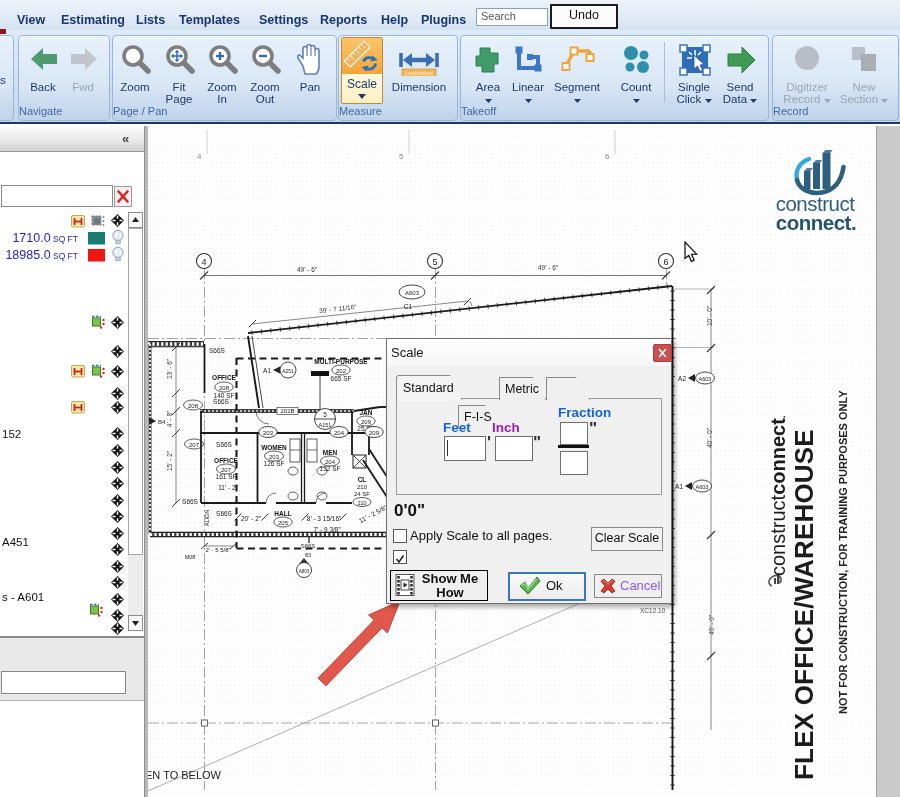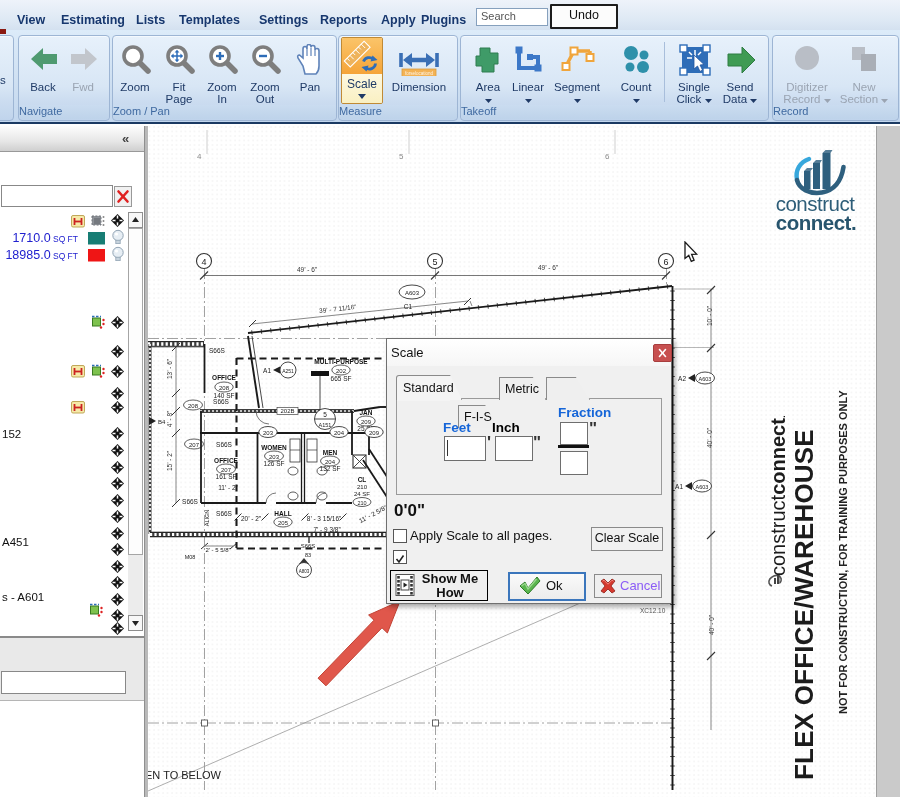--- a/index.html
+++ b/index.html
@@ -48,21 +48,21 @@
 </style>
 </head>
 <body>
 <div id="menubar" class="abs">
   <span class="mi" style="left:17px">View</span>
   <span class="mi" style="left:61px">Estimating</span>
   <span class="mi" style="left:136px">Lists</span>
   <span class="mi" style="left:179px">Templates</span>
   <span class="mi" style="left:259px">Settings</span>
   <span class="mi" style="left:320px">Reports</span>
-  <span class="mi" style="left:381px">Apply</span>
+  <span class="mi" style="left:381px">Help</span>
   <span class="mi" style="left:421px">Plugins</span>
   <div class="abs" id="searchbox">Search</div>
   <div class="abs" id="undobtn">Undo</div>
 </div>
 <div id="ribbon" class="abs">
   <div class="grp" style="left:-40px;width:52px"></div>
   <span class="abs" style="left:0;top:44px;font-size:11.5px;color:#1f3a66">s</span>
   <div class="abs" style="left:0;top:-1px;width:6px;height:5px;background:#8b1a12"></div>
 
   <div class="grp" style="left:18px;width:90px">
@@ -104,21 +104,21 @@
       <path d="M10 30 L8 22 L3 14 Q2 11 4.5 11 L8 14 L8 5 Q8 2.5 10 2.5 Q12 2.5 12 5 L12 2.5 Q12 0.5 14 0.5 Q16 0.5 16 2.8 L16 3.5 Q16 1.5 18 1.5 Q20 1.5 20 4 L20 6 Q20 4.5 22 4.5 Q24 4.5 24 7 L24 22 Q24 27 21 30 Z" fill="#fff" stroke="#5f83b9" stroke-width="1.6"></path>
       <line x1="12" y1="5" x2="12" y2="12" stroke="#5f83b9" stroke-width="1.2"></line>
       <line x1="16" y1="4" x2="16" y2="12" stroke="#5f83b9" stroke-width="1.2"></line>
       <line x1="20" y1="6" x2="20" y2="12" stroke="#5f83b9" stroke-width="1.2"></line>
       </svg>
     <div class="rlabel" style="left:-13px">Zoom</div>
     <div class="rlabel" style="left:31px">Fit<br>Page</div>
     <div class="rlabel" style="left:74px">Zoom<br>In</div>
     <div class="rlabel" style="left:117px">Zoom<br>Out</div>
     <div class="rlabel" style="left:162px">Pan</div>
-    <div class="grplabel">Zoom / Pan</div>
+    <div class="grplabel">Page / Pan</div>
   </div>
 
   <div class="grp" style="left:338px;width:118px">
     <div class="abs" style="left:2px;top:1px;width:40px;height:65px;border:1px solid #c08a36;border-radius:2px;overflow:hidden;">
       <div class="abs" style="left:0;top:0;width:40px;height:36px;background:linear-gradient(#fbc469,#f5a438);">
         <svg width="40" height="36" viewBox="0 0 40 36">
           <g transform="rotate(-45 15 16)">
             <rect x="1" y="12" width="28" height="8.5" fill="#eeb35c" stroke="#fff" stroke-width="1.1"></rect>
             <g stroke="#fff" stroke-width="0.9">
                 <line x1="5" y1="12" x2="5" y2="15.5"></line>
@@ -689,21 +689,21 @@
     </div>
   <div class="abs" style="left:112px;top:38px;width:45px;height:22px;background:#efefef;border:1px solid #8a8a8a;border-bottom:none;clip-path:polygon(0 0,72% 0,100% 100%,0 100%);">
     <span class="abs" style="left:5px;top:4px;font-size:12.5px;color:#111;">Metric</span>
     </div>
   <div class="abs" style="left:159px;top:38px;width:42px;height:22px;background:#efefef;border:1px solid #8a8a8a;border-bottom:none;clip-path:polygon(0 0,68% 0,100% 100%,0 100%);">
     <span class="abs" style="left:6px;top:4px;font-size:12.5px;color:#111;margin-top:20px;">Auto</span>
     </div>
 
   <span class="abs" style="left:160px;top:66px;font-size:13.5px;font-weight:bold;color:#1565d8;padding-left:11px;">Fraction</span>
   <span class="abs" style="left:56px;top:81px;font-size:13.5px;font-weight:bold;color:#1565d8;">Feet</span>
-  <span class="abs" style="left:105px;top:81px;font-size:13.5px;font-weight:bold;color:#000000;">Inch</span>
+  <span class="abs" style="left:105px;top:81px;font-size:13.5px;font-weight:bold;color:#a21caf;">Inch</span>
   <div class="abs" style="left:57px;top:97px;width:40px;height:23px;background:#fff;border:1px solid #6e6e6e;">
     <div class="abs" style="left:2px;top:3px;width:1px;height:16px;background:#333;"></div>
     </div>
   <span class="abs" style="left:100px;top:94px;font-size:17px;font-weight:bold;color:#333;">'</span>
   <div class="abs" style="left:108px;top:97px;width:36px;height:23px;background:#fff;border:1px solid #6e6e6e;"></div>
   <span class="abs" style="left:146px;top:94px;font-size:17px;font-weight:bold;color:#333;">"</span>
   <div class="abs" style="left:173px;top:83px;width:26px;height:21px;background:#fff;border:1px solid #6e6e6e;"></div>
   <span class="abs" style="left:202px;top:80px;font-size:17px;font-weight:bold;color:#333;">"</span>
   <div class="abs" style="left:171px;top:106px;width:31px;height:3px;background:#111;"></div>
   <div class="abs" style="left:173px;top:112px;width:26px;height:22px;background:#fff;border:1px solid #6e6e6e;"></div>

